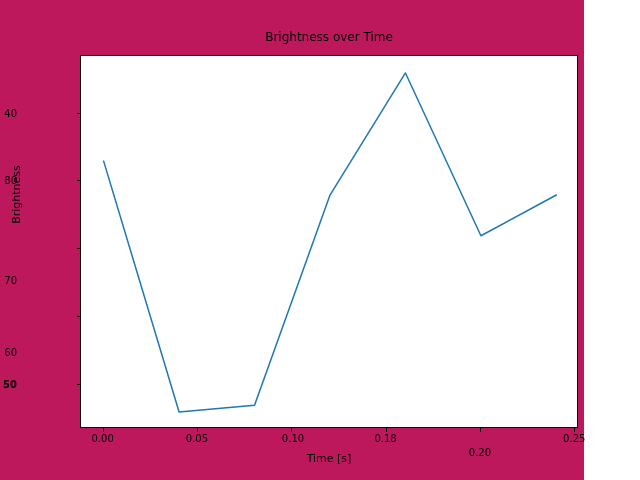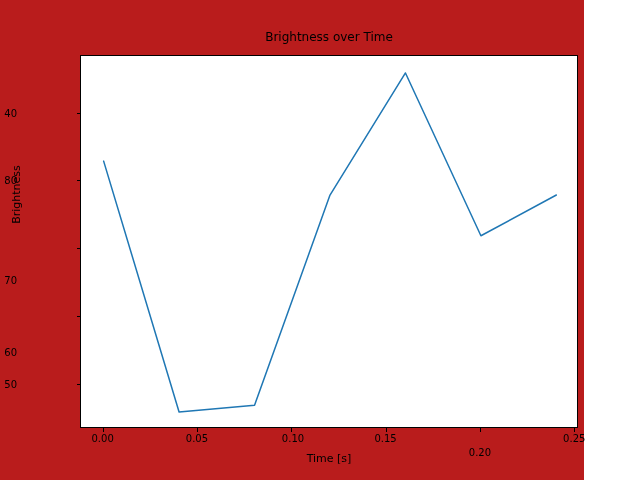--- a/index.html
+++ b/index.html
@@ -10,21 +10,21 @@
   body {
     width: 640px;
     height: 480px;
     font-family: "DejaVu Sans", sans-serif;
     overflow: hidden;
   }
   #figure {
     position: relative;
     width: 584px;
     height: 480px;
-    background: #b91c1c;
+    background: #be185d;
   }
   #chart-title {
     position: absolute;
     left: 0;
     top: 30px;
     width: 640px;
     
     padding-left: 80px;
     padding-right: 62px;
     box-sizing: border-box;
@@ -115,29 +115,29 @@
   </div>
 
   <div id="xticks-container">
       <div class="xtick-mark" style="left: 102.636px;"></div>
       <div class="tick-label xtick-label" style="left: 102.636px;">0.00</div>
       <div class="xtick-mark" style="left: 196.955px;"></div>
       <div class="tick-label xtick-label" style="left: 196.955px;">0.05</div>
       <div class="xtick-mark" style="left: 291.273px;"></div>
       <div class="tick-label xtick-label" style="left: 293px;">0.10</div>
       <div class="xtick-mark" style="left: 385.591px;"></div>
-      <div class="tick-label xtick-label" style="left: 385.591px;">0.15</div>
+      <div class="tick-label xtick-label" style="left: 385.591px;">0.18</div>
       <div class="xtick-mark" style="left: 479.909px;"></div>
       <div class="tick-label xtick-label" style="left: 479.909px; margin-top: 14px;">0.20</div>
       <div class="xtick-mark" style="left: 574.227px;"></div>
       <div class="tick-label xtick-label" style="left: 574.227px;">0.25</div>
     </div>
   <div id="yticks-container">
       <div class="ytick-mark" style="top: 383.918px;"></div>
-      <div class="tick-label ytick-label" style="top: 383.918px;">50</div>
+      <div class="tick-label ytick-label" style="top: 383.918px; font-weight: bold;">50</div>
       <div class="ytick-mark" style="top: 316.1px;"></div>
       <div class="tick-label ytick-label" style="top: 316.1px; margin-top: 36px;">60</div>
       <div class="ytick-mark" style="top: 248.282px;"></div>
       <div class="tick-label ytick-label" style="top: 248.282px; margin-top: 32px;">70</div>
       <div class="ytick-mark" style="top: 180.464px;"></div>
       <div class="tick-label ytick-label" style="top: 180.464px;">80</div>
       <div class="ytick-mark" style="top: 112.645px;"></div>
       <div class="tick-label ytick-label" style="top: 112.645px;">40</div>
     </div>
 

